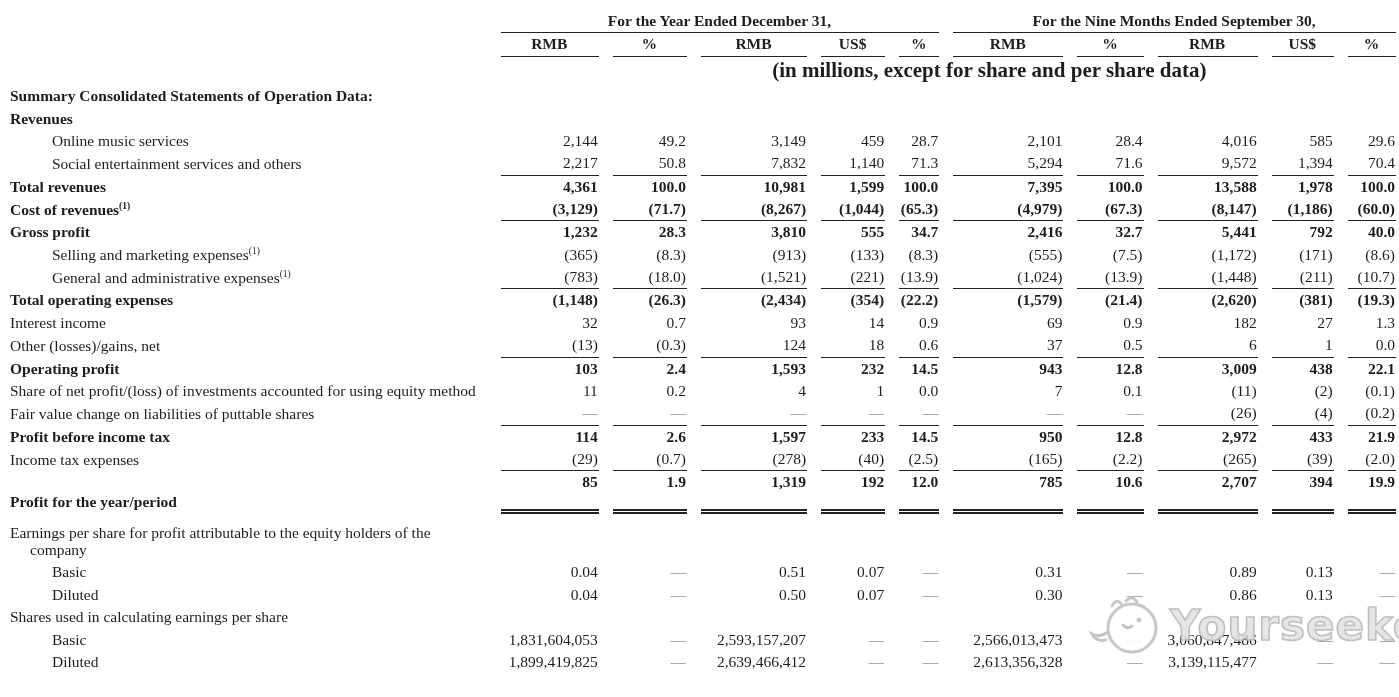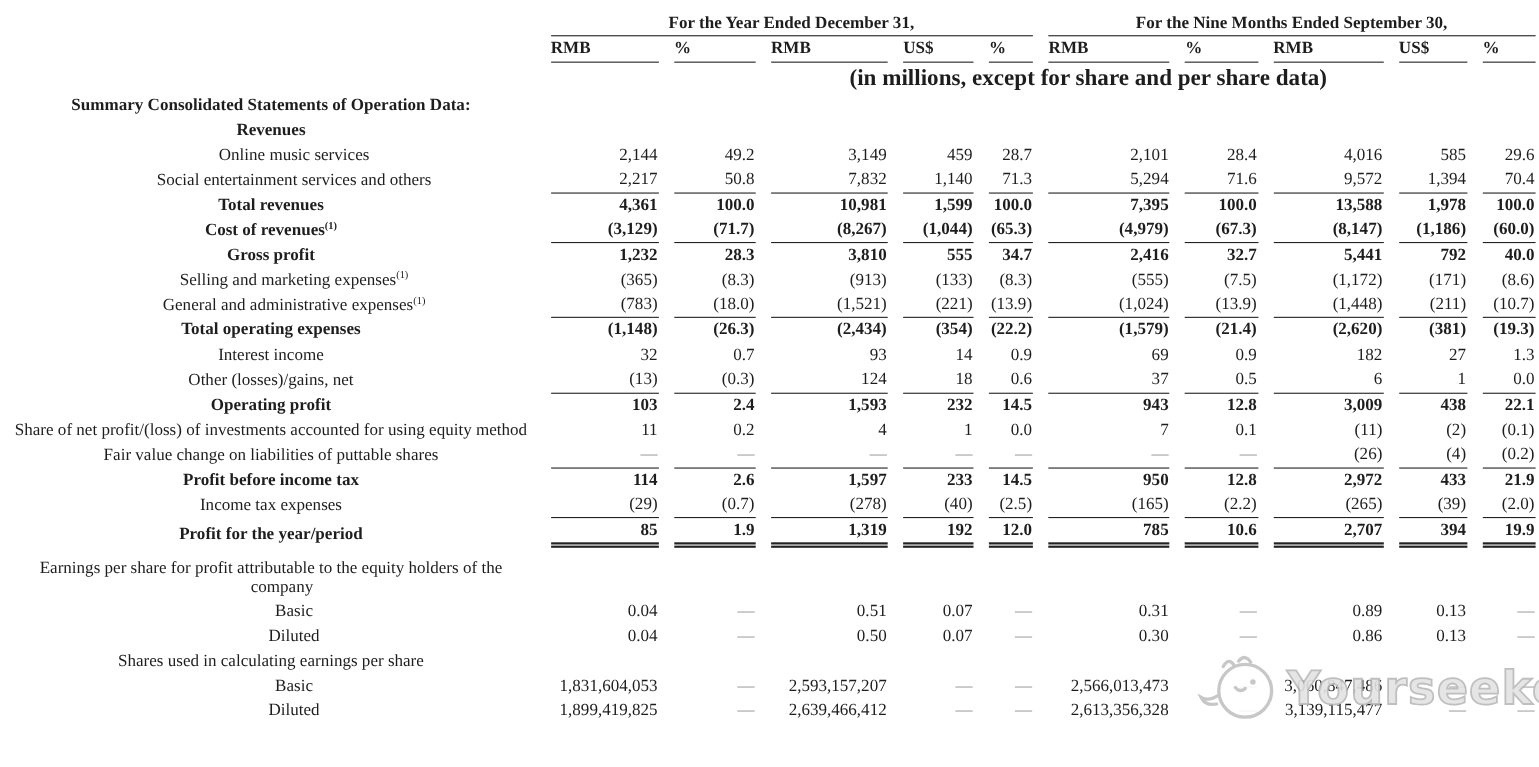--- a/index.html
+++ b/index.html
@@ -36,30 +36,30 @@
   
   th.h, td.num { padding-left:14px; }
   .seg { padding:2px 1px 3px 0; }
 
   td.num .seg { text-align:right; white-space:nowrap; }
   .b { font-weight:bold; }
   .dash { color:#8e8e8e; }
 
   
   .u1 .seg { border-bottom:1.5px solid #222; }
-  .u2 .seg { border-bottom:5px double #222; padding-bottom:2px; }
+  .u2 .seg { border-bottom:5px double #222; padding-bottom:18px; }
 
   
   th.grp .seg { text-align:center; font-weight:bold; border-bottom:1.5px solid #222; }
   th.yr  .seg { text-align:center; font-weight:bold; border-bottom:1.5px solid #222; }
-  th.colh .seg { text-align:left; font-weight:bold; border-bottom:1.5px solid #222; }
+  th.colh .seg { text-align:center; font-weight:bold; border-bottom:1.5px solid #222; }
   td.note { text-align:center; font-weight:bold; font-size:21px; padding:2px 0 3px 96px; }
 
   
-  td.lbl { text-align:center; padding:2px 4px 3px 2px; }
+  td.lbl { text-align:left; padding:2px 4px 3px 2px; }
   td.lbl.ind { padding-left:44px; }
   td.lbl.hang { padding-left:22px; text-indent:-20px; }
   tr.mt > td { padding-top:10px; }
 
   sup { font-size:9.5px; line-height:0; vertical-align:6px; letter-spacing:0; }
 
   
   .watermark {
     position:absolute; left:1082px; top:592px;
     display:flex; align-items:center; gap:4px;

